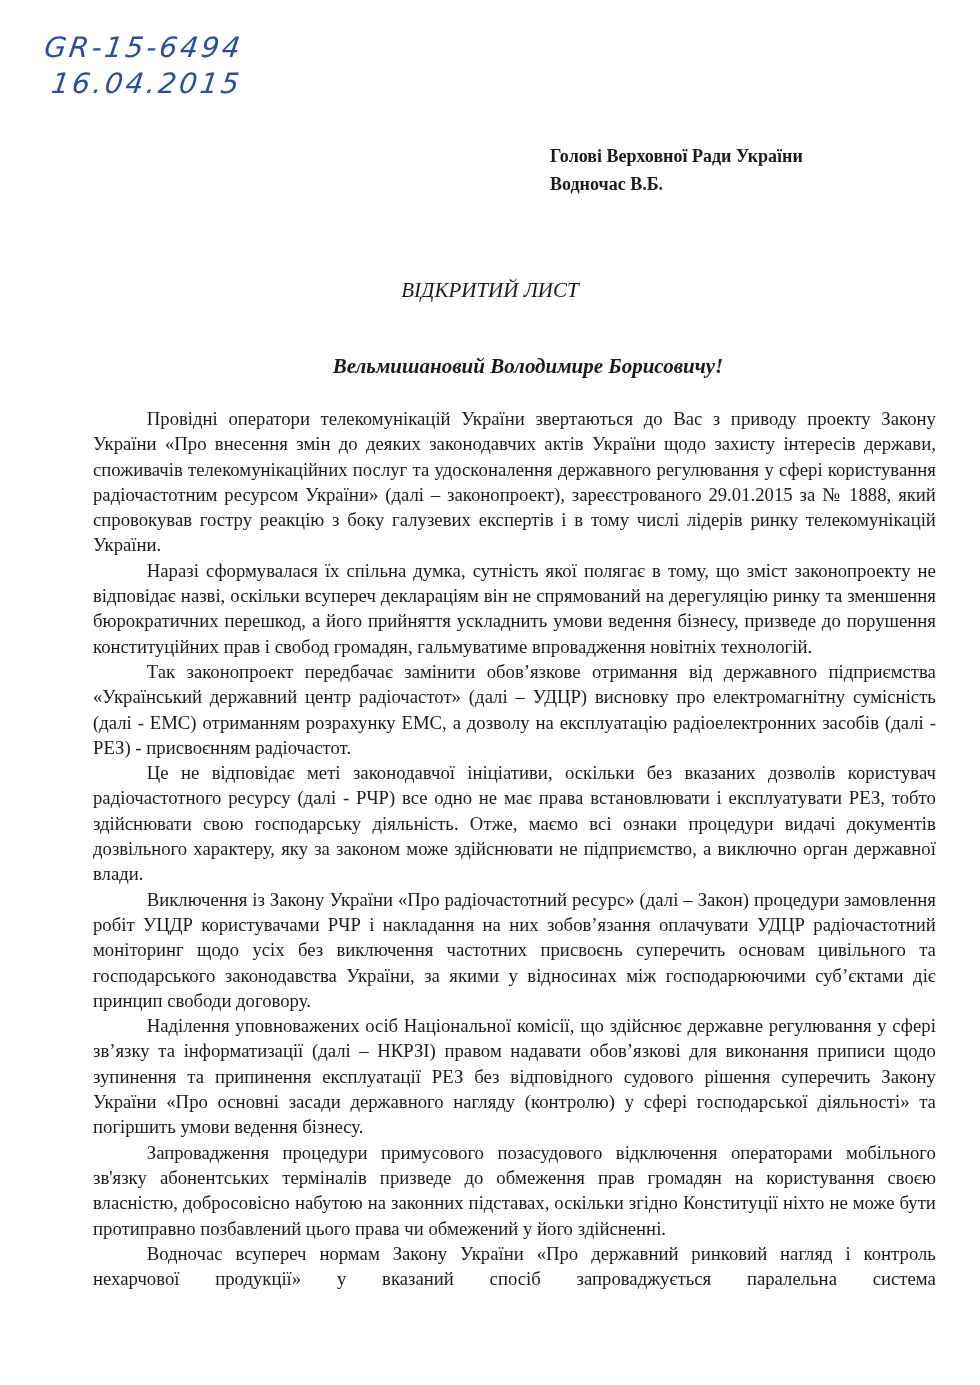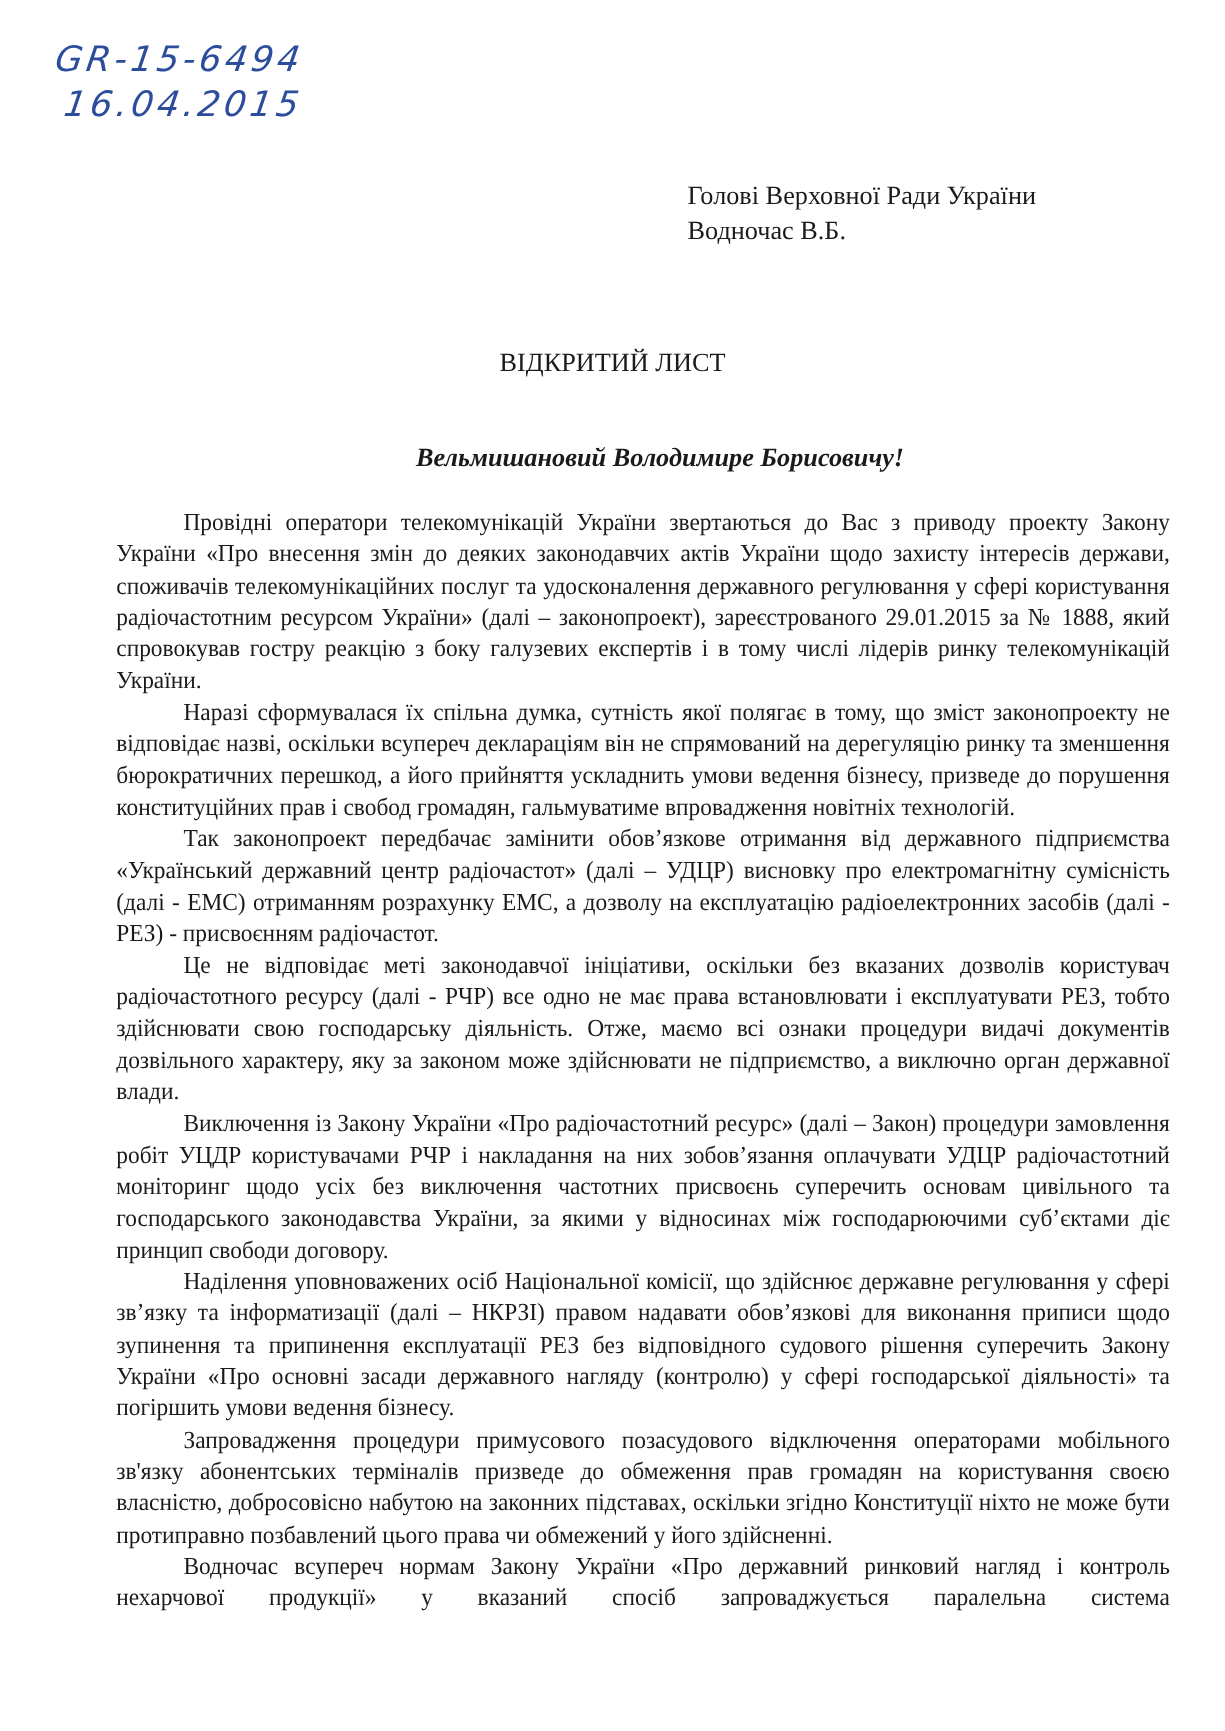--- a/index.html
+++ b/index.html
@@ -15,25 +15,25 @@
     color: #2c4c9c;
     font-size: 28px;
     line-height: 36px;
     letter-spacing: 3px;
     transform: skewX(-8deg);
     font-weight: normal;
   }
   .handwritten .line2 { padding-left: 12px; }
   .addressee {
     position: absolute; left: 550px; top: 142px;
-    font-weight: normal; font-size: 21px; line-height: 28px;
+    font-weight: bold; font-size: 18px; line-height: 28px;
   }
   .title {
     position: absolute; left: 0; width: 980px; top: 278px;
-    text-align: center; font-size: 21px; letter-spacing: 0px;
+    text-align: center; font-size: 21px; letter-spacing: 0px; font-style: italic;
   }
   .salutation {
     position: absolute; left: 0; width: 1056px; top: 354px;
     text-align: center; font-size: 21px; font-weight: bold; font-style: italic;
   }
   .body-text {
     position: absolute; left: 93px; top: 406px; width: 843px;
     font-size: 19.5px; line-height: 25.3px;
     text-align: justify;
     transform: scaleX(0.96); transform-origin: left top;

